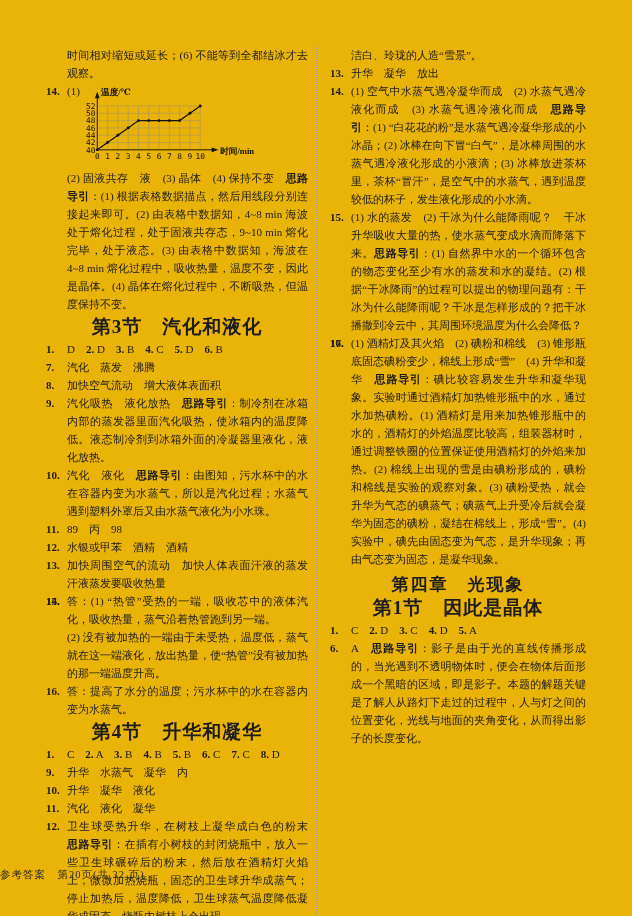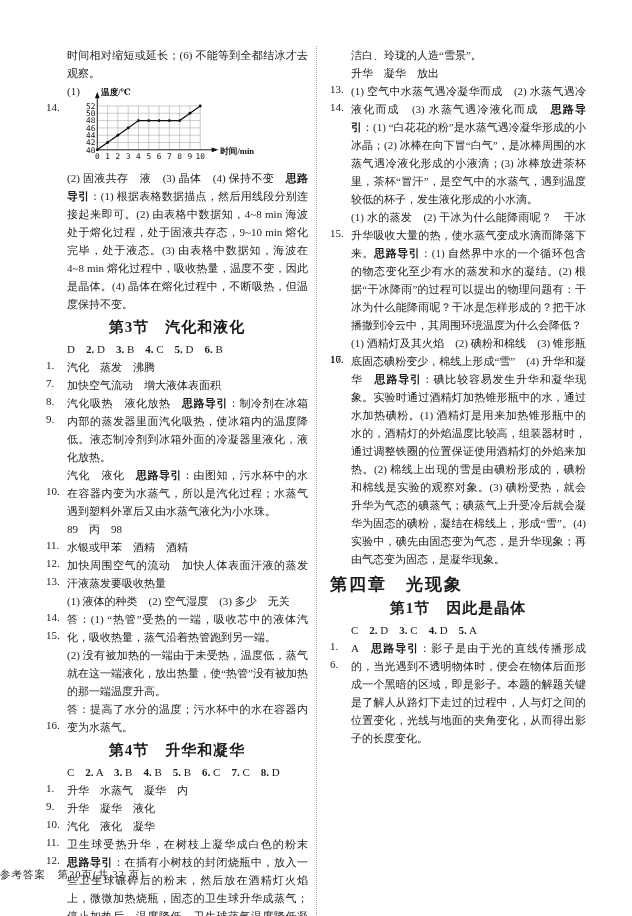--- a/index.html
+++ b/index.html
@@ -1,42 +1,42 @@
 <!DOCTYPE html>
 <html><head>
 <meta charset="utf-8">
 <style>
   html,body{margin:0;padding:0;background:#e8e8e8;}
   .page{
     position:relative;
     width:632px;height:916px;
     margin:0 auto;
-    background:#ffffff;
+    background:#eab308;
     overflow:hidden;
     font-family:"Liberation Serif","DejaVu Serif",serif;
     color:#1c1c1c;
     box-sizing:border-box;
   }
   .content{
     position:absolute;top:46px;left:46px;right:20px;
     display:flex;align-items:flex-start;
   }
   .col{width:262px;font-size:11px;line-height:18px;text-align:justify;}
   .col-right{width:256px;margin-left:13px;}
   .divider{
     align-self:stretch;
     width:0;margin-left:8px;
     border-left:1px dotted #9f9f9f;
     min-height:812px;
   }
   .blk{position:relative;padding-left:21px;}
-  .num{position:absolute;left:0;top:16px;font-weight:normal;}
+  .num{position:absolute;left:0;top:0;font-weight:bold;}
   .b{font-weight:bold;}
-  .h-section{font-weight:bold;font-size:15px;text-align:center;margin:5px 0 4px;letter-spacing:1px;}
-  .h-chapter{font-weight:bold;font-size:17px;margin:8px 0 3px;letter-spacing:2px;}
+  .h-section{font-weight:bold;font-size:19px;text-align:center;margin:5px 0 4px;letter-spacing:1px;}
+  .h-chapter{font-weight:bold;font-size:17px;text-align:center;margin:8px 0 3px;letter-spacing:2px;}
   .chartwrap{margin:-15px 0 2px 26px;}
   .chartwrap svg{display:block;}
   .chartwrap .g{stroke:#8a8a8a;stroke-width:0.45;}
   .chartwrap .ax{stroke:#111;stroke-width:1;}
   .chartwrap .ln{fill:none;stroke:#111;stroke-width:1.3;}
   .chartwrap .tk{font-size:8.2px;fill:#111;font-family:"DejaVu Sans Mono",monospace;}
   .chartwrap .lb{font-size:9px;fill:#111;font-weight:bold;}
   .chartwrap polygon,.chartwrap circle{fill:#111;}
   .footer{
     position:absolute;left:0;right:0;bottom:34px;
@@ -111,21 +111,21 @@
         <div class="blk para"><span>(2) 固液共存　液　(3) 晶体　(4) 保持不变　</span><span class="b">思路导引</span><span>：(1) 根据表格数据描点，然后用线段分别连接起来即可。(2) 由表格中数据知，4~8 min 海波处于熔化过程，处于固液共存态，9~10 min 熔化完毕，处于液态。(3) 由表格中数据知，海波在 4~8 min 熔化过程中，吸收热量，温度不变，因此是晶体。(4) 晶体在熔化过程中，不断吸热，但温度保持不变。</span></div>
         <div class="h-section">第3节　汽化和液化</div>
         <div class="blk item"><span class="num">1.</span><span>D　</span><span class="b">2.</span><span> D　</span><span class="b">3.</span><span> B　</span><span class="b">4.</span><span> C　</span><span class="b">5.</span><span> D　</span><span class="b">6.</span><span> B</span></div>
         <div class="blk item"><span class="num">7.</span><span>汽化　蒸发　沸腾</span></div>
         <div class="blk item"><span class="num">8.</span><span>加快空气流动　增大液体表面积</span></div>
         <div class="blk item"><span class="num">9.</span><span>汽化吸热　液化放热　</span><span class="b">思路导引</span><span>：制冷剂在冰箱内部的蒸发器里面汽化吸热，使冰箱内的温度降低。液态制冷剂到冰箱外面的冷凝器里液化，液化放热。</span></div>
         <div class="blk item"><span class="num">10.</span><span>汽化　液化　</span><span class="b">思路导引</span><span>：由图知，污水杯中的水在容器内变为水蒸气，所以是汽化过程；水蒸气遇到塑料外罩后又由水蒸气液化为小水珠。</span></div>
         <div class="blk item"><span class="num">11.</span><span>89　丙　98</span></div>
         <div class="blk item"><span class="num">12.</span><span>水银或甲苯　酒精　酒精</span></div>
         <div class="blk item"><span class="num">13.</span><span>加快周围空气的流动　加快人体表面汗液的蒸发　汗液蒸发要吸收热量</span></div>
-        <div class="blk item"><span class="num">14.</span><span>(1) 液体的种类　(2) 空气湿度　(3) 多少　无关</span></div>
+        <div class="blk item"><span class="num">14.</span></div>
         <div class="blk item"><span class="num">15.</span><span>答：(1) “热管”受热的一端，吸收芯中的液体汽化，吸收热量，蒸气沿着热管跑到另一端。</span></div>
         <div class="blk para"><span>(2) 没有被加热的一端由于未受热，温度低，蒸气就在这一端液化，放出热量，使“热管”没有被加热的那一端温度升高。</span></div>
         <div class="blk item"><span class="num">16.</span><span>答：提高了水分的温度；污水杯中的水在容器内变为水蒸气。</span></div>
         <div class="h-section">第4节　升华和凝华</div>
         <div class="blk item"><span class="num">1.</span><span>C　</span><span class="b">2.</span><span> A　</span><span class="b">3.</span><span> B　</span><span class="b">4.</span><span> B　</span><span class="b">5.</span><span> B　</span><span class="b">6.</span><span> C　</span><span class="b">7.</span><span> C　</span><span class="b">8.</span><span> D</span></div>
         <div class="blk item"><span class="num">9.</span><span>升华　水蒸气　凝华　内</span></div>
         <div class="blk item"><span class="num">10.</span><span>升华　凝华　液化</span></div>
         <div class="blk item"><span class="num">11.</span><span>汽化　液化　凝华</span></div>
         <div class="blk item"><span class="num">12.</span><span>卫生球受热升华，在树枝上凝华成白色的粉末　</span><span class="b">思路导引</span><span>：在插有小树枝的封闭烧瓶中，放入一些卫生球碾碎后的粉末，然后放在酒精灯火焰上，微微加热烧瓶，固态的卫生球升华成蒸气；停止加热后，温度降低，卫生球蒸气温度降低凝华成固态，烧瓶内树枝上会出现</span></div>
       </div>

